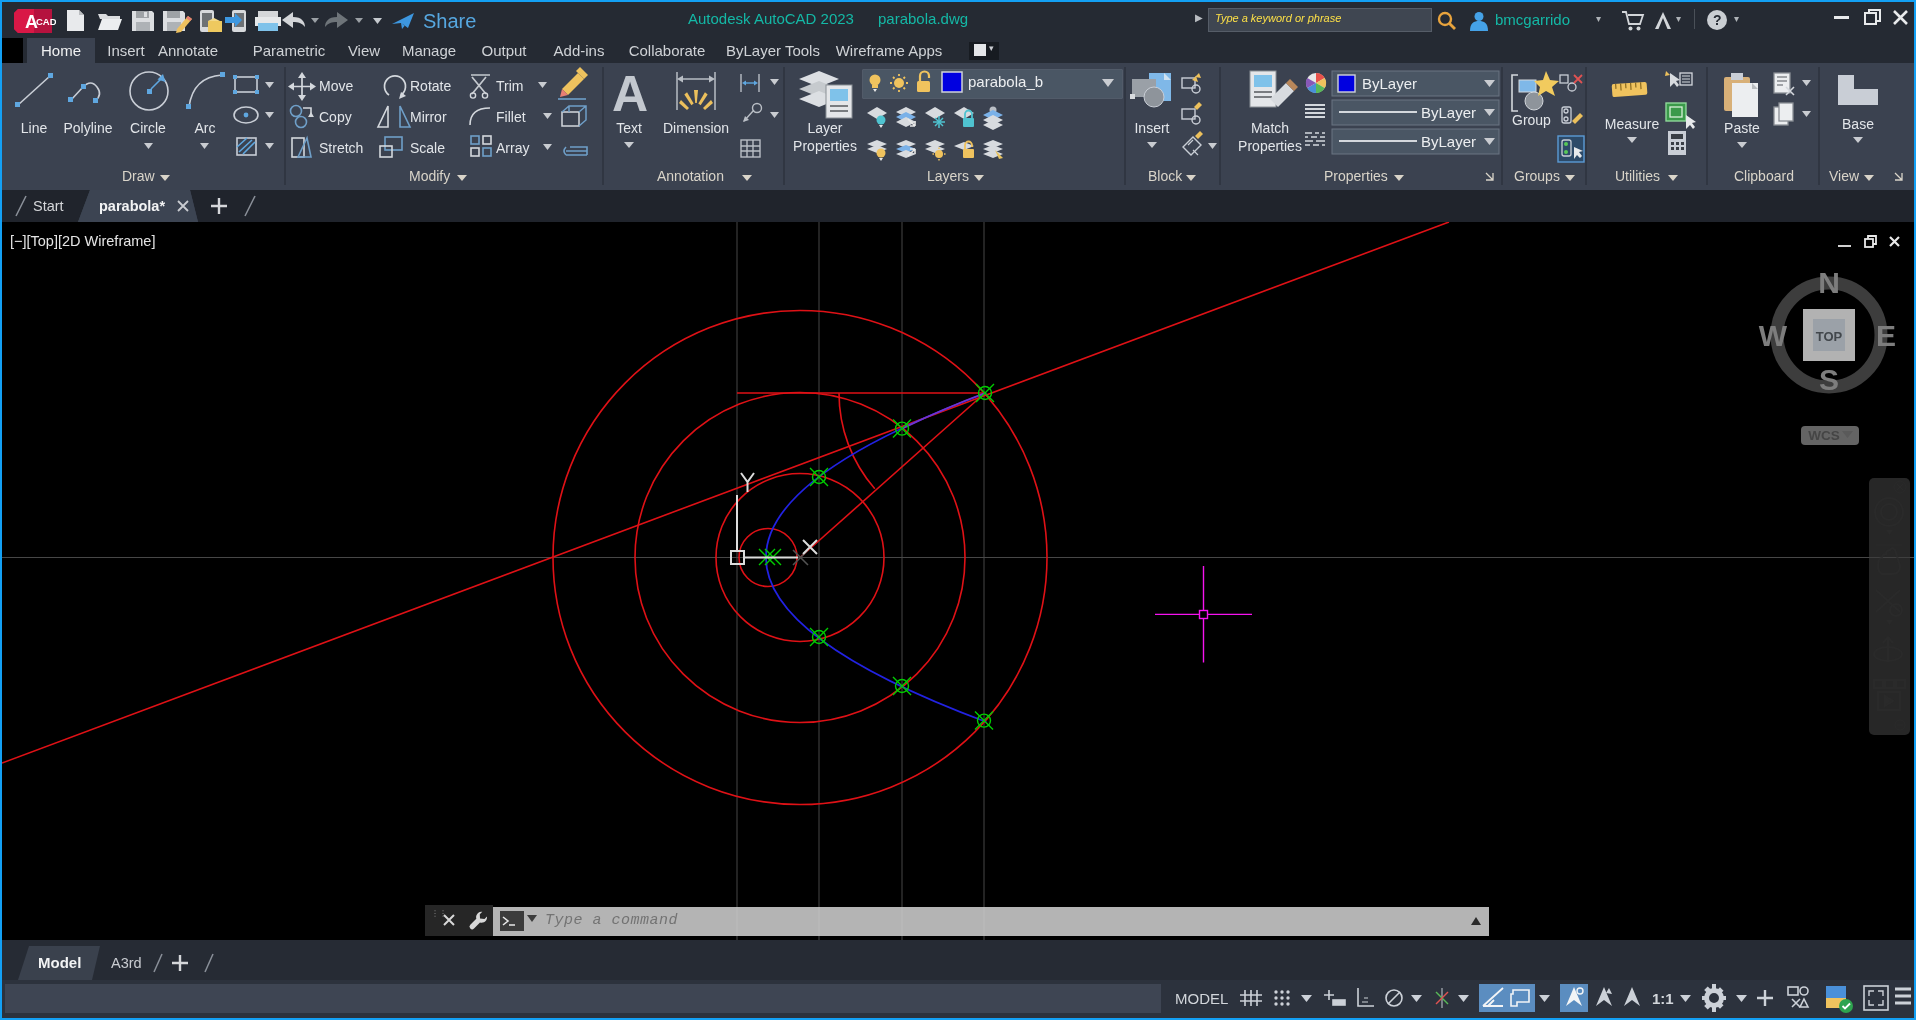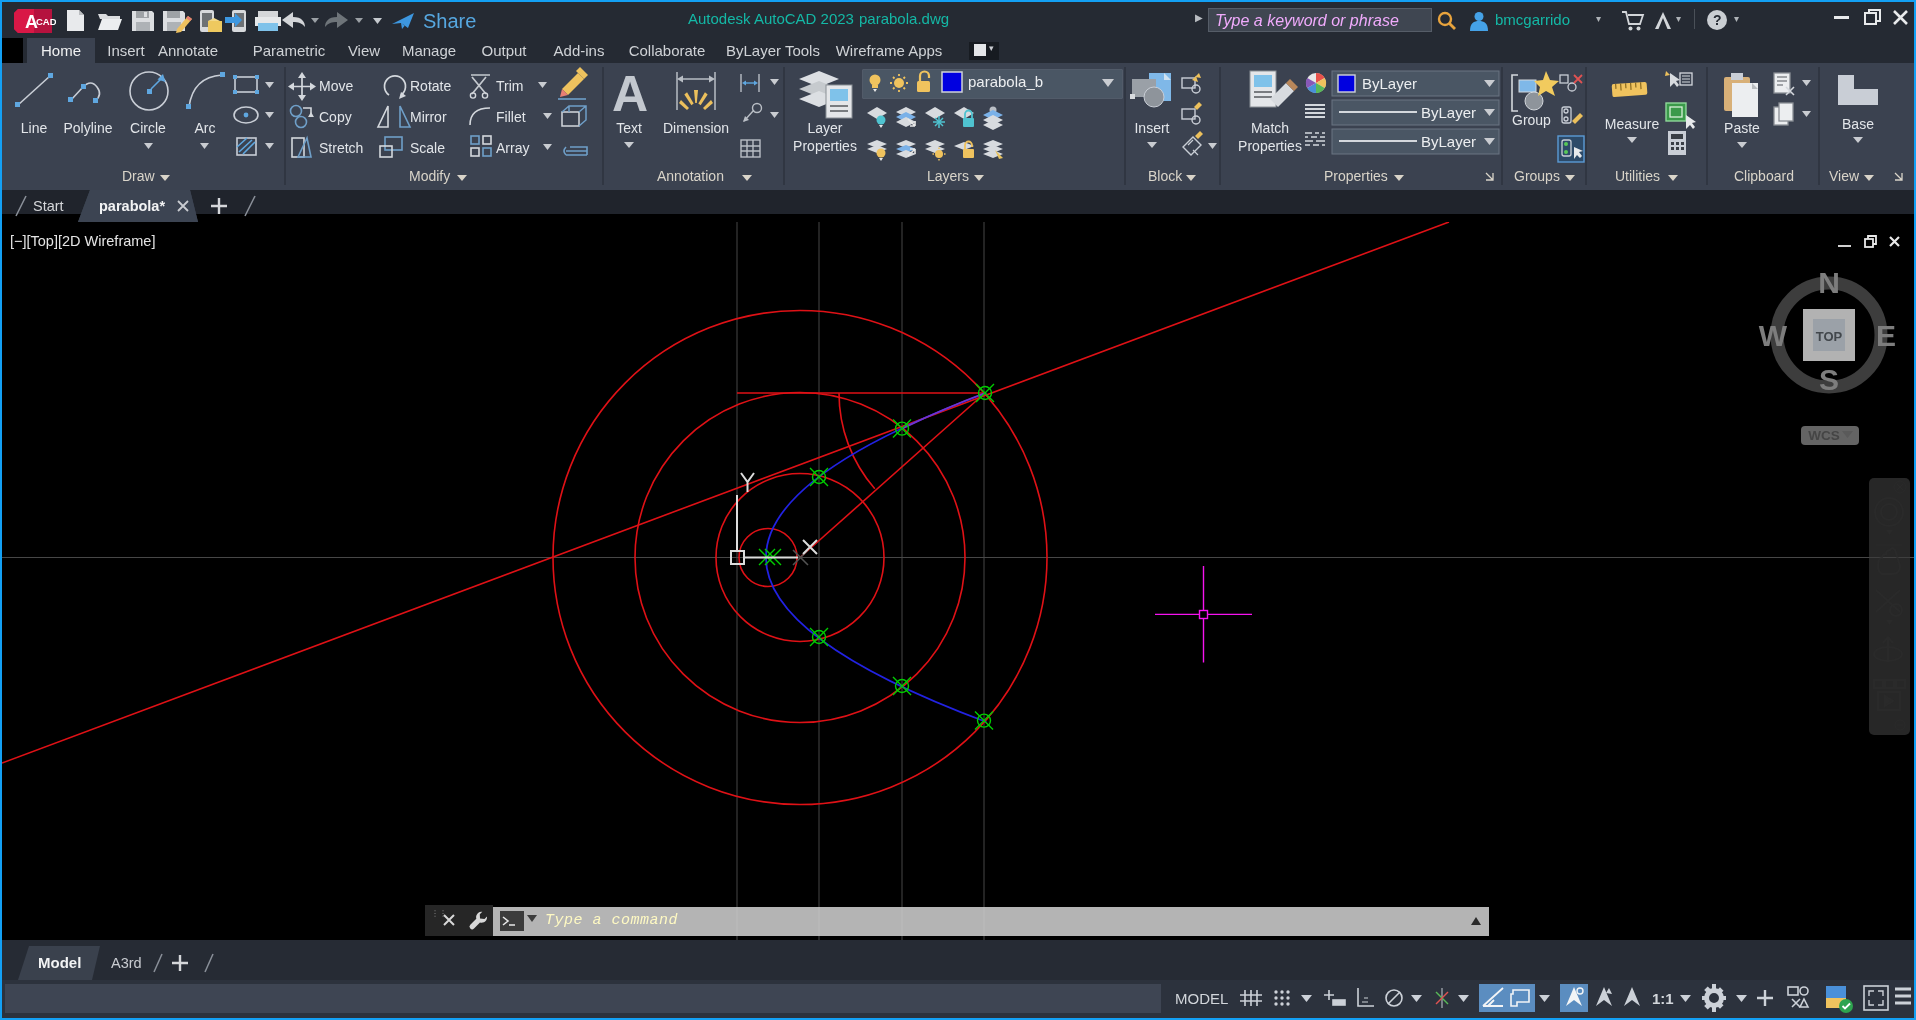--- a/index.html
+++ b/index.html
@@ -3,21 +3,21 @@
 <meta charset="utf-8">
 <style>
 * { margin:0; padding:0; box-sizing:border-box; }
 html,body { width:1916px; height:1020px; overflow:hidden; background:#000; font-family:"Liberation Sans",sans-serif; }
 #app { position:absolute; left:0; top:0; width:1916px; height:1020px; background:#000; }
 .abs { position:absolute; }
 
 #titlebar { left:2px; top:2px; width:1912px; height:36px; background:#252a33; }
 #tabsrow { left:2px; top:38px; width:1912px; height:25px; background:#252a33;margin-left:21px; }
 #ribbon { left:2px; top:63px; width:1912px; height:127px; background:#3b4250; }
-#filetabs { left:2px; top:190px; width:1912px; height:24px; background:#20242c; }
+#filetabs { left:2px; top:190px; width:1912px; height:32px; background:#20242c; }
 #canvas { left:2px; top:222px; width:1912px; height:718px; background:#000;border-radius:19px; }
 #modelrow { left:2px; top:940px; width:1912px; height:40px; background:#262b34; }
 #statusbar { left:2px; top:980px; width:1912px; height:38px; background:#2c323d; }
 #winborder { left:0; top:0; width:1916px; height:1020px; border:2px solid #13a0f4; pointer-events:none; z-index:99; }
 .ttxt { color:#14b8a6; font-size:15px; }
 
 .rtab { position:absolute; top:0; height:25px; line-height:25px; color:#cfd2d6; font-size:15px; text-align:center; }
 .rtab.active { background:#3b4250; color:#f0f1f2; }
 </style>
 </head>
@@ -68,25 +68,25 @@
     <svg class="abs" style="left:278px;top:8px" width="180" height="22" viewBox="0 0 180 22">
       <path d="M2 10 L13 2 L13 7 C22 7 25 12 25 17 C22 13 18 12 13 12 L13 18 Z" fill="#d3d5d8"></path>
       <path d="M31 8 L39 8 L35 13 Z" fill="#9ba0a5"></path>
       <path d="M68 10 L57 2 L57 7 C48 7 45 12 45 17 C48 13 52 12 57 12 L57 18 Z" fill="#6e7479"></path>
       <path d="M75 8 L83 8 L79 13 Z" fill="#9ba0a5"></path>
       <path d="M93 8 L102 8 L97.5 14 Z" fill="#c6cacf"></path>
       <path d="M112 14 L134 3 L128 18 L121 13 Z M121 13 L122 19 L125 15.5" fill="#3d97e0"></path>
     </svg>
     <div class="abs" style="left:421px;top:8px;color:#56a7e0;font-size:20px">Share</div>
     <div class="abs ttxt" style="left:686px;top:8px">Autodesk AutoCAD 2023</div>
-    <div class="abs ttxt" style="left:857px;top:8px">parabola.dwg</div>
+    <div class="abs ttxt" style="left:876px;top:8px">parabola.dwg</div>
 
     <div class="abs" style="left:1193px;top:10px;color:#b9bdc2;font-size:10px">▶</div>
     <div class="abs" style="left:1206px;top:6px;width:224px;height:24px;background:#3f4651;border:1px solid #565d68"></div>
-    <div class="abs" style="left:1213px;top:10px;color:#f0abfc;font-size:16px;font-style:italic">Type a keyword or phrase</div>
+    <div class="abs" style="left:1213px;top:10px;color:#fde047;font-size:11px;font-style:italic">Type a keyword or phrase</div>
     <svg class="abs" style="left:1434px;top:8px" width="22" height="22" viewBox="0 0 22 22">
       <circle cx="9" cy="9" r="6" fill="none" stroke="#e8a33d" stroke-width="2.4"></circle>
         <line x1="13.5" y1="13.5" x2="19" y2="19" stroke="#e8a33d" stroke-width="2.8"></line>
     </svg>
     <svg class="abs" style="left:1466px;top:8px" width="22" height="22" viewBox="0 0 22 22">
       <circle cx="11" cy="6.5" r="4.5" fill="#45a2e8"></circle>
         <path d="M2 21 C2 13 6 11 11 11 C16 11 20 13 20 21 Z" fill="#45a2e8"></path>
     </svg>
     <div class="abs ttxt" style="left:1493px;top:9px">bmcgarrido</div>
     <div class="abs" style="left:1594px;top:11px;color:#aeb2b7;font-size:10px">▾</div>
@@ -680,21 +680,21 @@
       <svg class="abs" style="left:42px;top:5px" width="22" height="22" viewBox="0 0 22 22">
         <path d="M20 6.5 A5.5 5.5 0 0 1 13 12.5 L7 18.5 A2.6 2.6 0 0 1 3.3 14.8 L9.3 8.8 A5.5 5.5 0 0 1 15.3 1.8 L12.8 4.3 L13 8.5 L17.5 9 Z" fill="#d8d8d8"></path>
       </svg>
     </div>
     <div class="abs" style="left:491px;top:685px;width:996px;height:29px;background:rgba(205,205,205,0.88)">
       <div class="abs" style="left:7px;top:4px;width:24px;height:20px;background:#3c3c3c"></div>
       <svg class="abs" style="left:9px;top:8px" width="14" height="12">
           <path d="M1 2 L6 6 L1 10 M7 10 L13 10" stroke="#e8e8e8" stroke-width="1.6" fill="none"></path>
         </svg>
       <div class="abs" style="left:34px;top:8px;width:0;height:0;border-left:5px solid transparent;border-right:5px solid transparent;border-top:7px solid #3c3c3c"></div>
-      <div class="abs" style="left:52px;top:5px;color:#fef9c3;font-size:15px;font-style:italic;font-family:'Liberation Mono',monospace;letter-spacing:0.5px">Type a command</div>
+      <div class="abs" style="left:52px;top:5px;color:#737373;font-size:15px;font-style:italic;font-family:'Liberation Mono',monospace;letter-spacing:0.5px">Type a command</div>
       <div class="abs" style="left:978px;top:10px;width:0;height:0;border-left:5px solid transparent;border-right:5px solid transparent;border-bottom:8px solid #2a2a2a"></div>
     </div>
   </div>
   <div class="abs" id="modelrow">
     <svg width="400" height="40">
       <path d="M27 6 L98 6 L90 40 L16 40 Z" fill="#3a414d"></path>
       <text x="36" y="28" fill="#f2f3f4" font-size="15" font-weight="bold" font-family="Liberation Sans">Model</text>
       <text x="109" y="28" fill="#c9ccd1" font-size="14.5" font-family="Liberation Sans">A3rd</text>
       <path d="M152 32 L160 14" stroke="#8a9099" stroke-width="1.5"></path>
       <path d="M170 23 L186 23 M178 15 L178 31" stroke="#d5d7da" stroke-width="2.4"></path>

